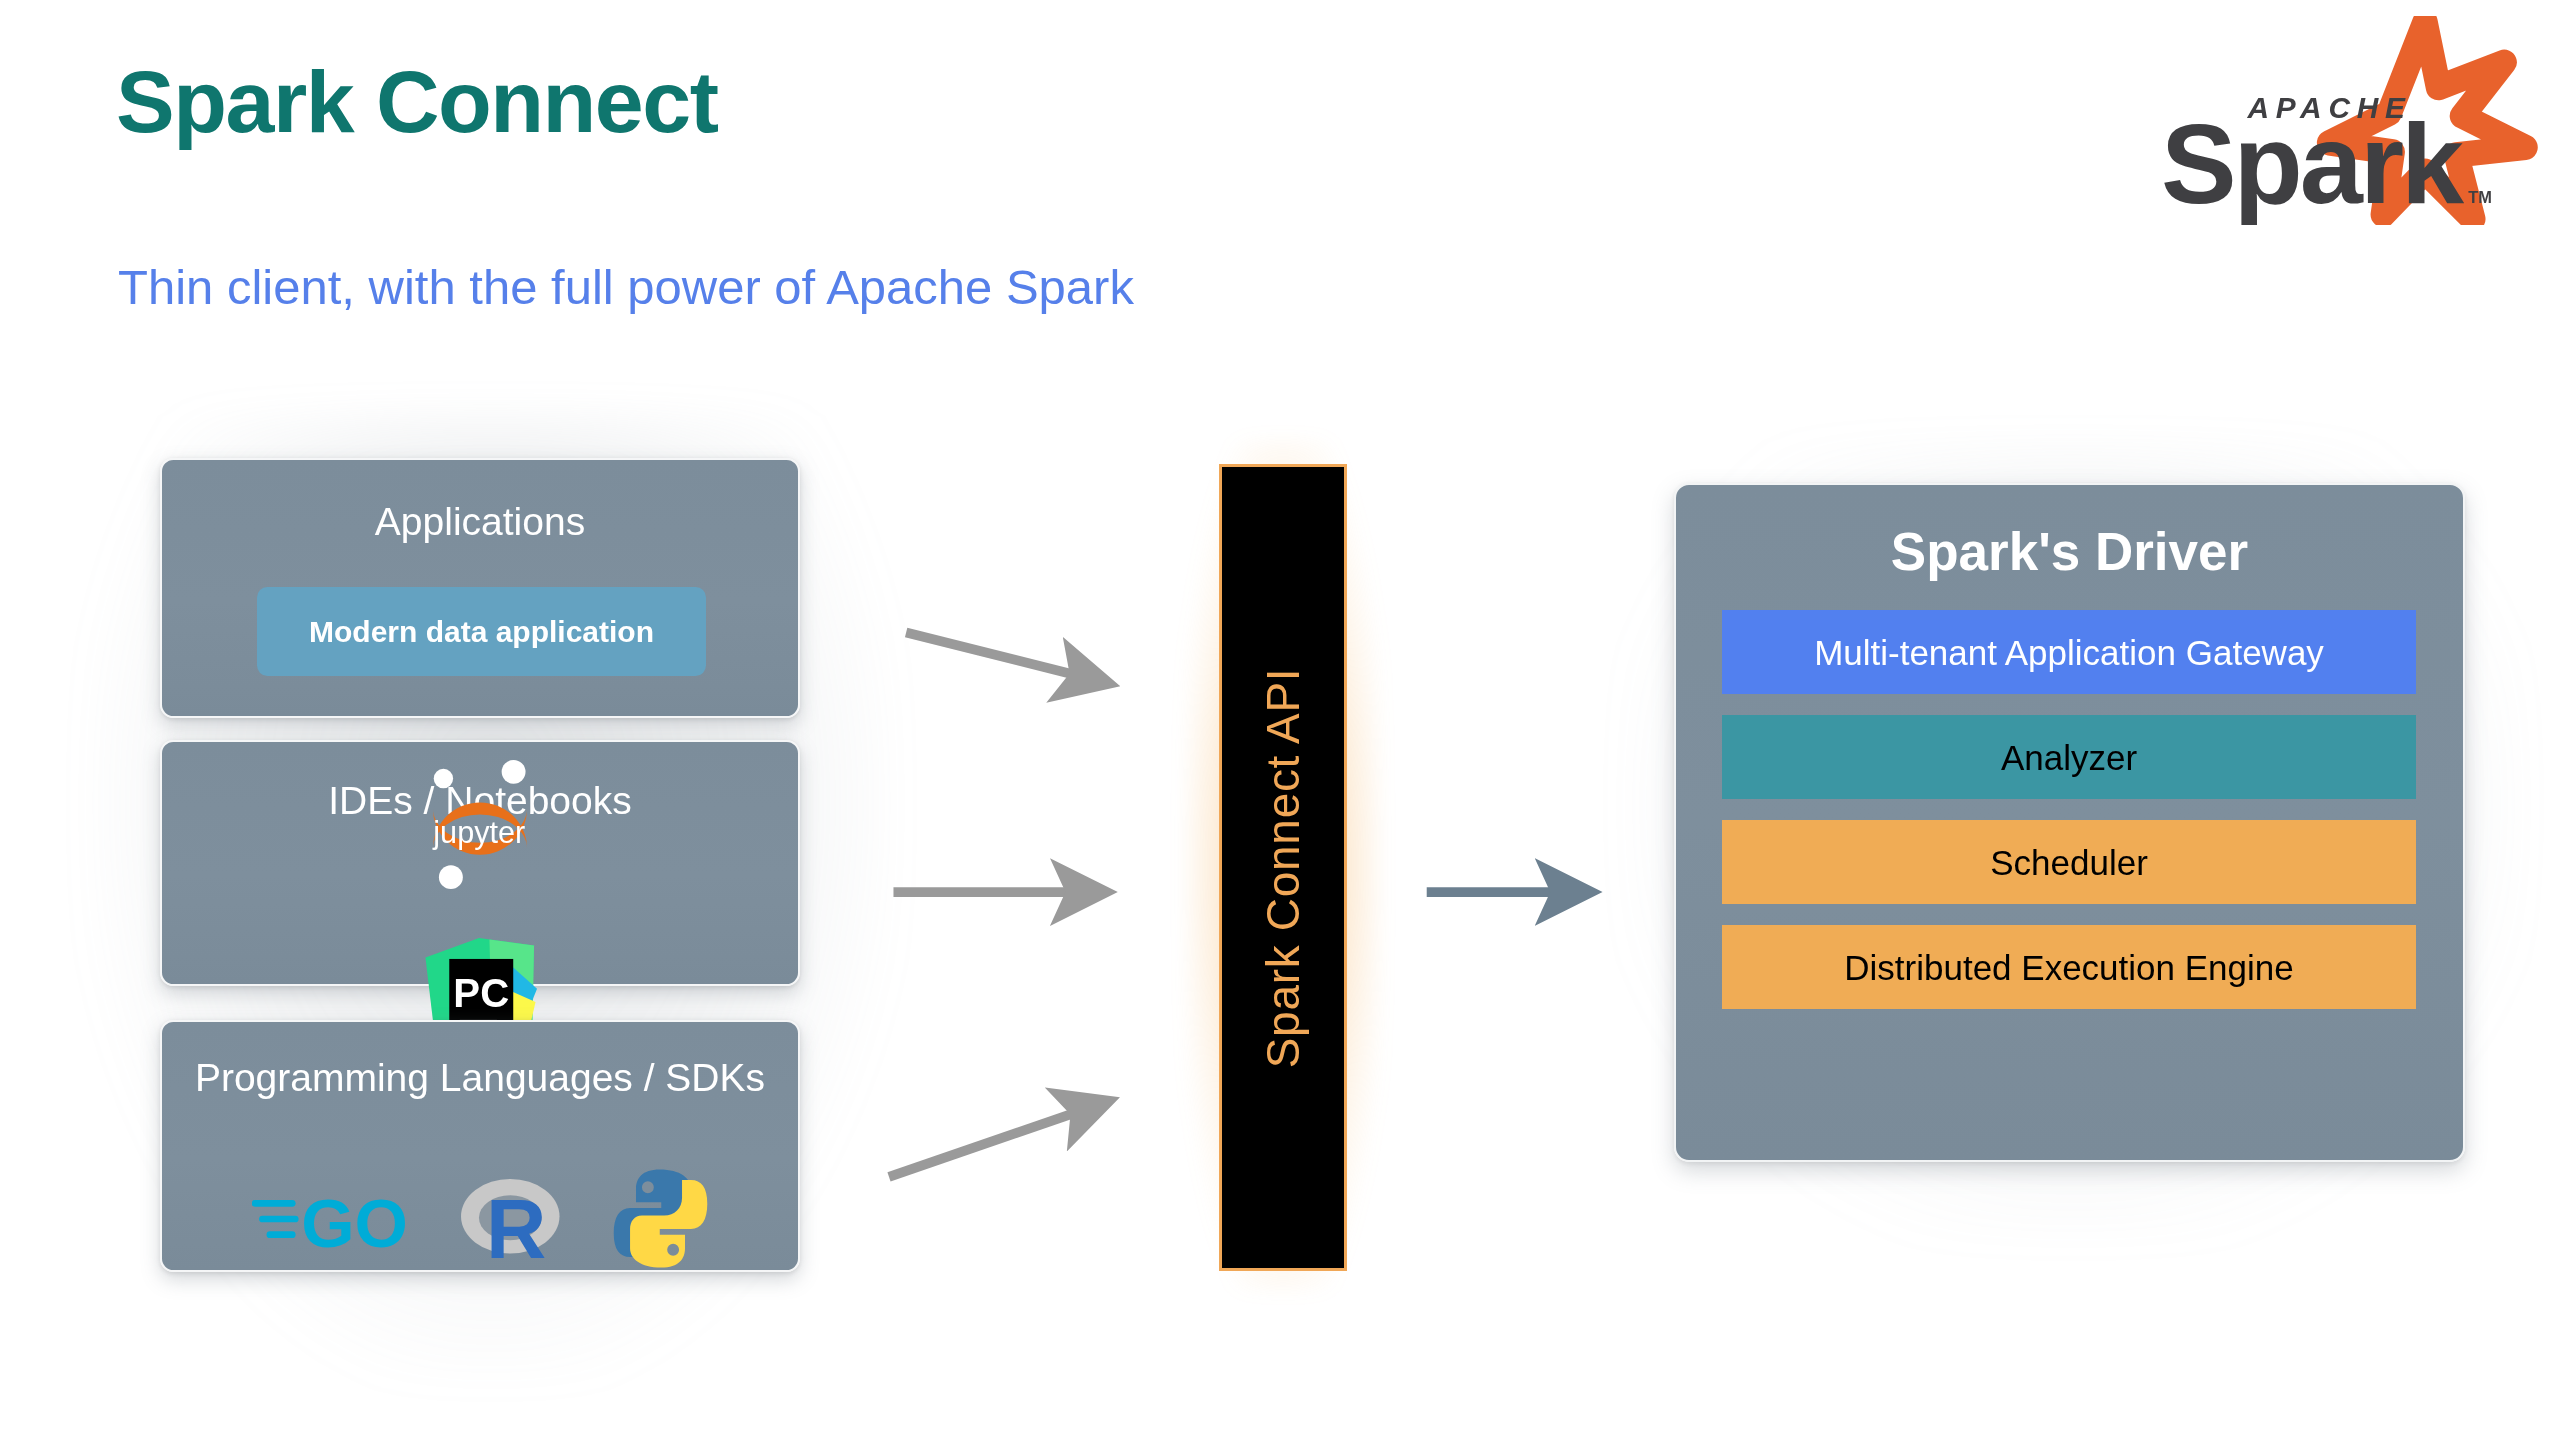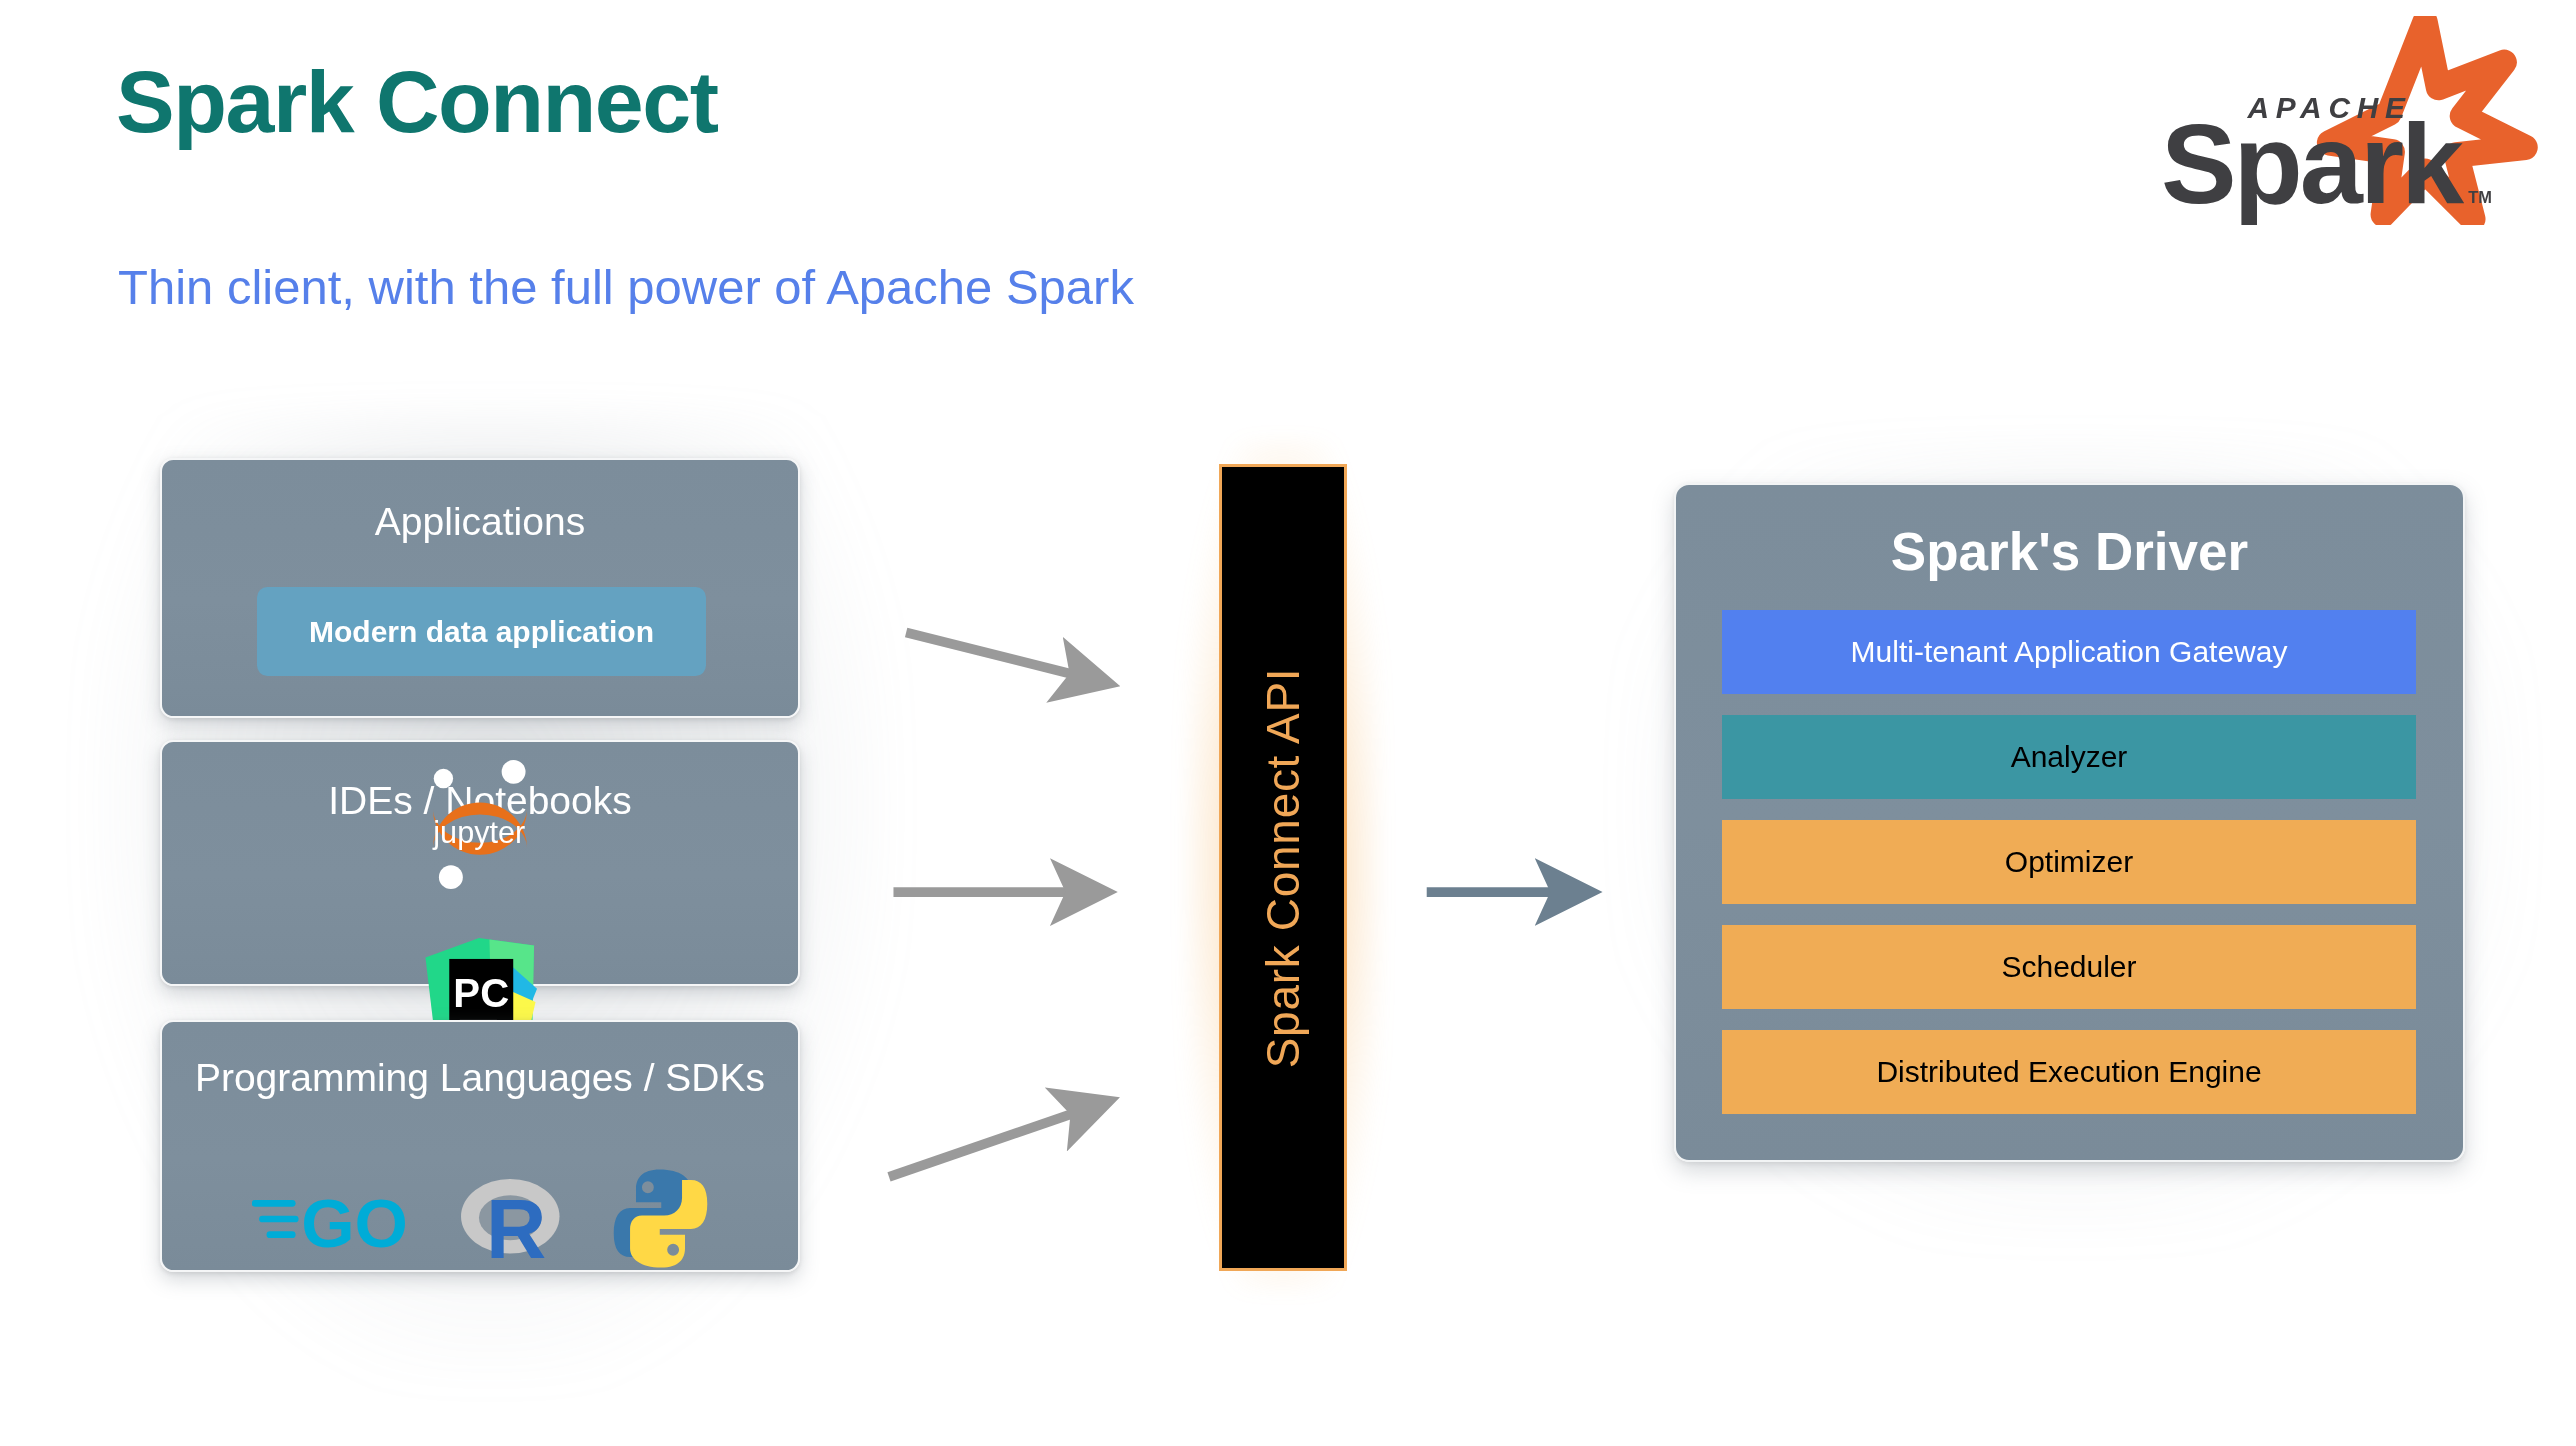--- a/index.html
+++ b/index.html
@@ -174,21 +174,21 @@
     width: 694px;
     display: flex;
     flex-direction: column;
     gap: 21px;
   }
   .driver-box {
     height: 84px;
     display: flex;
     align-items: center;
     justify-content: center;
-    font-size: 30px;
+    font-size: 35px;
     line-height: 1;
   }
 
   
   #arrows { position: absolute; left: 0; top: 0; width: 2576px; height: 1447px; }
 
   
   .bg-blob {
     position: absolute;
     pointer-events: none;
@@ -319,21 +319,20 @@
   <div id="api-bar">
     <div id="api-bar-label">Spark Connect API</div>
   </div>
 
   <div id="driver-panel">
     <div id="driver-title">Spark's Driver</div>
 
     <div id="driver-stack">
       <div class="driver-box" style="background:#5280ef;color:#ffffff;">Multi-tenant Application Gateway</div>
       <div class="driver-box" style="background:#3b96a3;color:#000000;">Analyzer</div>
-      <div class="driver-box" style="background:#f0ac55;color:#000000;">Optimizer</div>
       <div class="driver-box" style="background:#f0ac55;color:#000000;">Scheduler</div>
       <div class="driver-box" style="background:#f0ac55;color:#000000;">Distributed Execution Engine</div>
     </div>
   </div>
 
   <svg id="arrows" viewBox="0 0 3454 1940">
     <defs>
       <marker id="head-gray" markerWidth="7" markerHeight="7" refX="5.4" refY="3.5" orient="auto" markerUnits="strokeWidth">
         <path d="M0,0 L7,3.5 L0,7 L1.6,3.5 Z" fill="#9a9a9a"></path>
       </marker>

